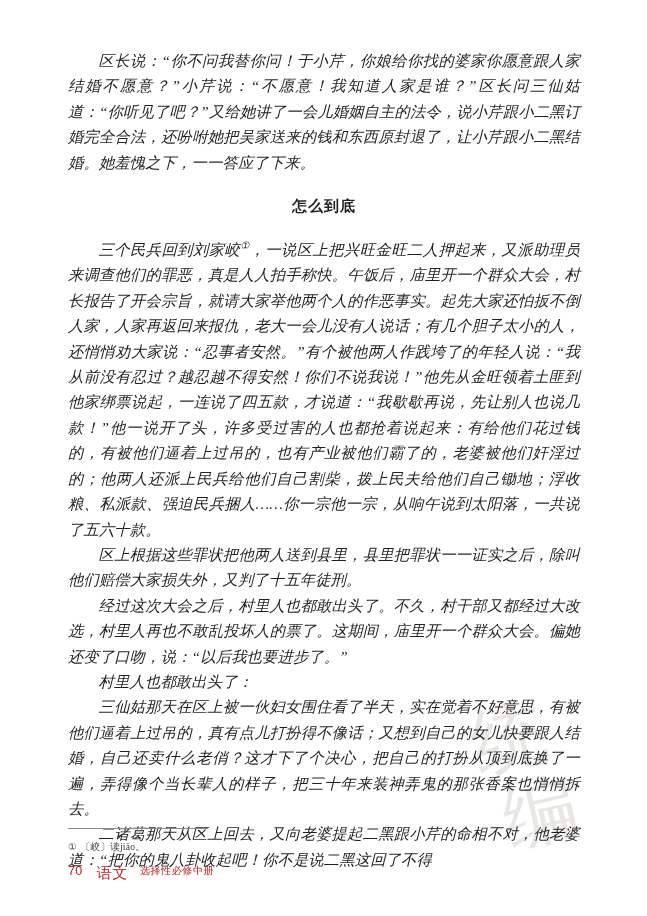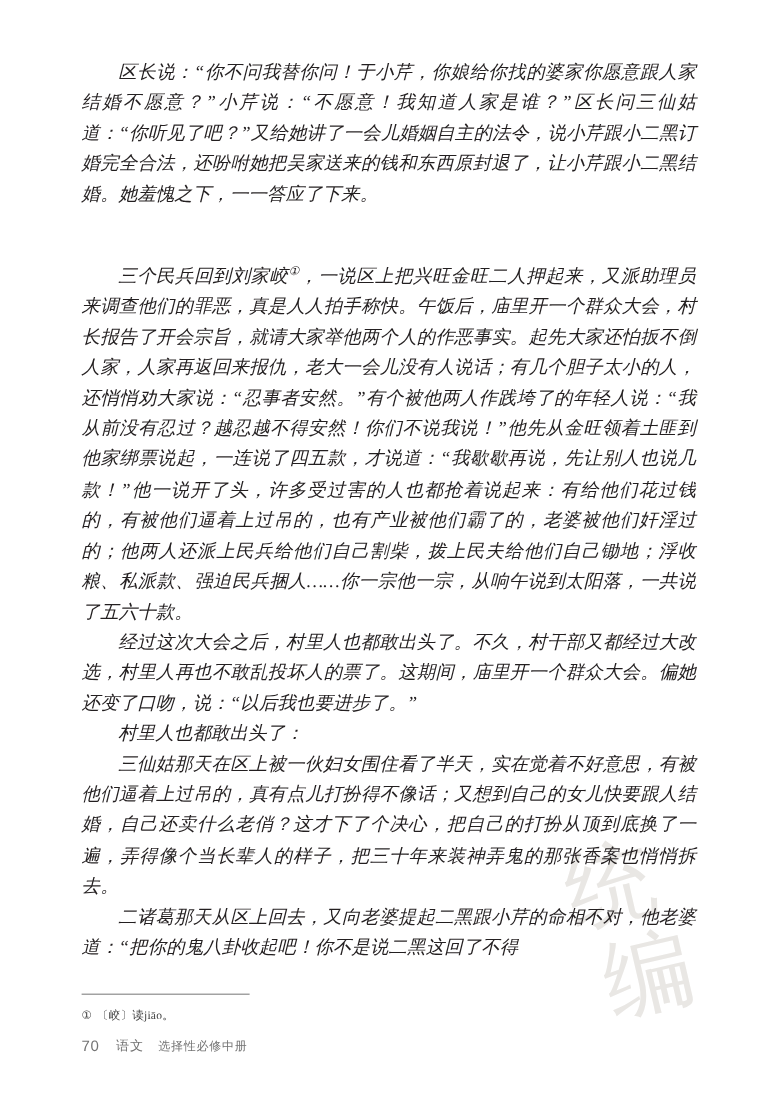--- a/index.html
+++ b/index.html
@@ -105,31 +105,31 @@
   .footnote .pinyin {
     font-family: "Liberation Serif", "DejaVu Serif", serif;
   }
 
   
   .page-footer {
     position: absolute;
     left: 68px;
     top: 864px;
     display: flex;
-    align-items: center;
-    color: #737373;
+    align-items: flex-start;
+    color: #b91c1c;
   }
   .folio {
     font-size: 12.5px;
     font-family: "Liberation Sans", "DejaVu Sans", sans-serif;
     letter-spacing: 0.4px;
     margin-right: 14px;
   }
   .footer-subject {
-    font-size: 11px;
+    font-size: 15px;
     letter-spacing: 0.6px;
     margin-right: 12px;
     font-family: "Liberation Sans", "DejaVu Sans", sans-serif;
   }
   .footer-volume {
     font-size: 10px;
     letter-spacing: 0.6px;
     font-family: Liberation Serif, serif;
   }
 </style>
@@ -142,25 +142,27 @@
 </div>
 
 <div class="page">
 
   <div class="text-column">
 
     <p class="para">区长说：“你不问我替你问！于小芹，你娘给你找的婆家你愿意跟人家结婚不愿意？”小芹说：“不愿意！我知道人家是谁？”区长问三仙姑道：“你听见了吧？”又给她讲了一会儿婚姻自主的法令，说小芹跟小二黑订婚完全合法，还吩咐她把吴家送来的钱和东西原封退了，让小芹跟小二黑结婚。她羞愧之下，一一答应了下来。</p>
 
     <div class="gap-before-heading"></div>
 
+    <h2 class="section-heading">怎么到底</h2>
 
     <div class="gap-after-heading"></div>
 
     <p class="para"><span>三个民兵回到刘家峧</span><span class="fn-ref">①</span><span>，一说区上把兴旺金旺二人押起来，又派助理员来调查他们的罪恶，真是人人拍手称快。午饭后，庙里开一个群众大会，村长报告了开会宗旨，就请大家举他两个人的作恶事实。起先大家还怕扳不倒人家，人家再返回来报仇，老大一会儿没有人说话；有几个胆子太小的人，还悄悄劝大家说：“忍事者安然。”有个被他两人作践垮了的年轻人说：“我从前没有忍过？越忍越不得安然！你们不说我说！”他先从金旺领着土匪到他家绑票说起，一连说了四五款，才说道：“我歇歇再说，先让别人也说几款！”他一说开了头，许多受过害的人也都抢着说起来：有给他们花过钱的，有被他们逼着上过吊的，也有产业被他们霸了的，老婆被他们奸淫过的；他两人还派上民兵给他们自己割柴，拨上民夫给他们自己锄地；浮收粮、私派款、强迫民兵捆人……你一宗他一宗，从响午说到太阳落，一共说了五六十款。</span></p>
 
+    <p class="para">区上根据这些罪状把他两人送到县里，县里把罪状一一证实之后，除叫他们赔偿大家损失外，又判了十五年徒刑。</p>
 
     <p class="para">经过这次大会之后，村里人也都敢出头了。不久，村干部又都经过大改选，村里人再也不敢乱投坏人的票了。这期间，庙里开一个群众大会。偏她还变了口吻，说：“以后我也要进步了。”</p>
 
     <p class="para">村里人也都敢出头了：</p>
 
     <p class="para">三仙姑那天在区上被一伙妇女围住看了半天，实在觉着不好意思，有被他们逼着上过吊的，真有点儿打扮得不像话；又想到自己的女儿快要跟人结婚，自己还卖什么老俏？这才下了个决心，把自己的打扮从顶到底换了一遍，弄得像个当长辈人的样子，把三十年来装神弄鬼的那张香案也悄悄拆去。</p>
 
     <p class="para">二诸葛那天从区上回去，又向老婆提起二黑跟小芹的命相不对，他老婆道：“把你的鬼八卦收起吧！你不是说二黑这回了不得</p>
 
   </div>

